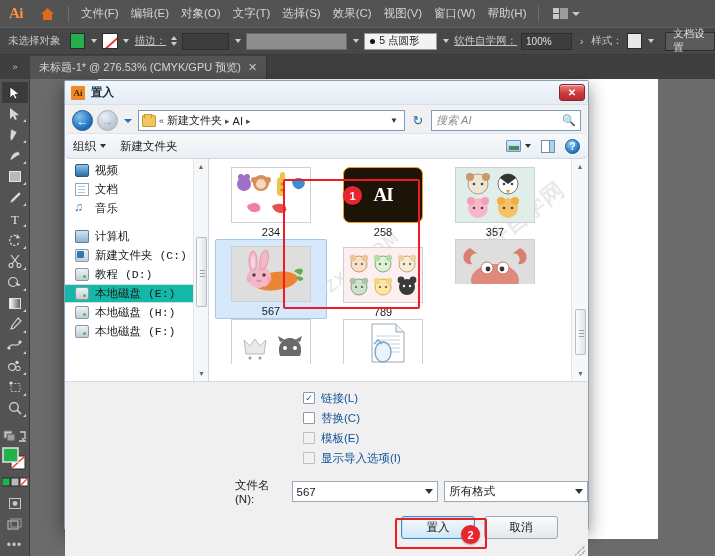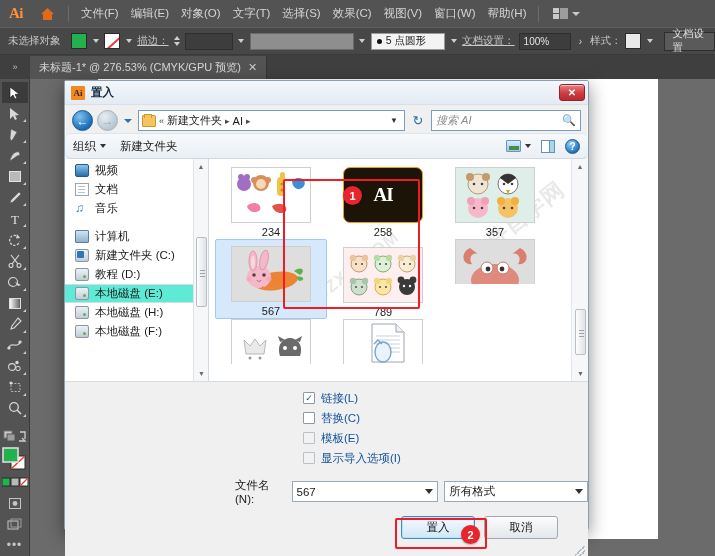--- a/index.html
+++ b/index.html
@@ -195,26 +195,26 @@
     border:1px solid #17568d; color:#fff; font-size:10px; font-weight:bold;
     display:flex;align-items:center;justify-content:center;
   }
 
   .dlg-body{ display:flex; height:223px; border-bottom:1px solid #d5dce4;}
   
   .navpane{
     width:144px; background:#fff; border-right:1px solid #cfd8e2;
     position:relative; overflow:hidden;
   }
-  .nav-list{ padding-top:2px; }
+  .nav-list{ padding-top:2px;font-family:Liberation Mono, monospace; }
   .nav-row{
     height:19px; display:flex; align-items:center; gap:6px; padding-left:10px;
     font-size:11.5px; color:#1b1b1b; white-space:nowrap;
   }
-  .nav-row.selected{ background:#5eead4; border:1px solid #d4dde6; border-left:none; border-right:none;}
+  .nav-row.selected{ background:#14b8a6; border:1px solid #d4dde6; border-left:none; border-right:none;}
   .nav-row.gap{ height:9px; }
   .nv-ico{ width:14px; height:13px; flex:none; position:relative; }
   .ico-video{ background:linear-gradient(180deg,#6fb4e8,#2a6ea8); border:1px solid #1e5party; border-radius:2px; }
   .ico-video{ background:linear-gradient(180deg,#8cc6ef,#2a6ea8); border:1px solid #205b8c; border-radius:2px; }
   .ico-pic{ background:#fff; border:1px solid #7d98b0; }
   .ico-pic:after{content:"";position:absolute;left:1px;bottom:1px;right:1px;height:6px;background:linear-gradient(180deg,#63b463,#3d8a3d);}
   .ico-doc{ background:#fff; border:1px solid #9aa6b2; }
   .ico-doc:after{content:"";position:absolute;left:2px;top:2px;right:3px;height:1px;background:#b9c3cd;box-shadow:0 3px 0 #b9c3cd,0 6px 0 #b9c3cd;}
   .ico-music{ color:#2f78b8; font-size:12px; line-height:12px; }
   .ico-pc{ background:linear-gradient(180deg,#cfe3f3,#8fb3cf); border:1px solid #5d7f9c; border-radius:1px; }
@@ -359,21 +359,21 @@
     </span>
   <span class="field-dark" style="width:56px;"></span>
   <span class="mini-caret"></span>
   <span class="field-grey" style="width:126px;"></span>
   <span class="mini-caret"></span>
   <span class="field-white" style="width:88px;">
     <span class="dot-b"></span>
     <span>5 点圆形</span>
   </span>
   <span class="mini-caret"></span>
-  <span class="ctrl-label u">文档设置：</span>
+  <span class="ctrl-label u">软件自学网：</span>
   <span class="opacity-val">100%</span>
   <span class="arrow-r">›</span>
   <span class="ctrl-label">样式：</span>
   <span class="swatch style"></span>
   <span class="mini-caret"></span>
   <span class="docsettings-btn">文档设置</span>
 </div>
 
 <div class="tabbar">
   <div class="gripper">»</div>

